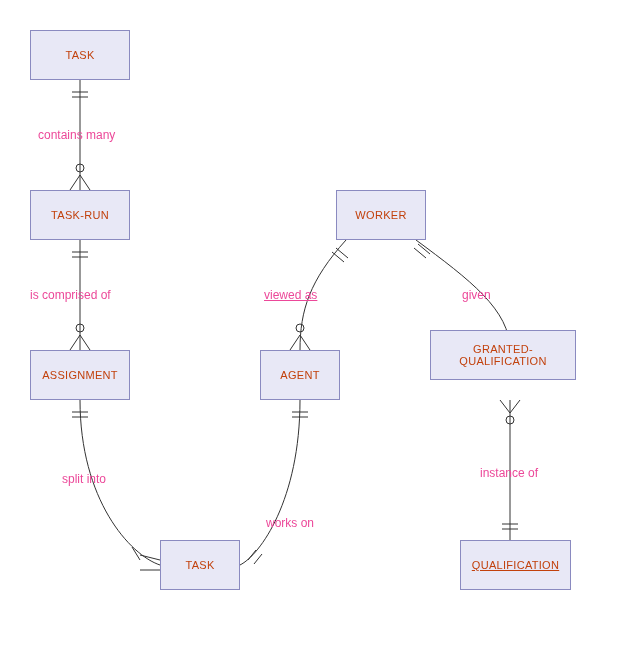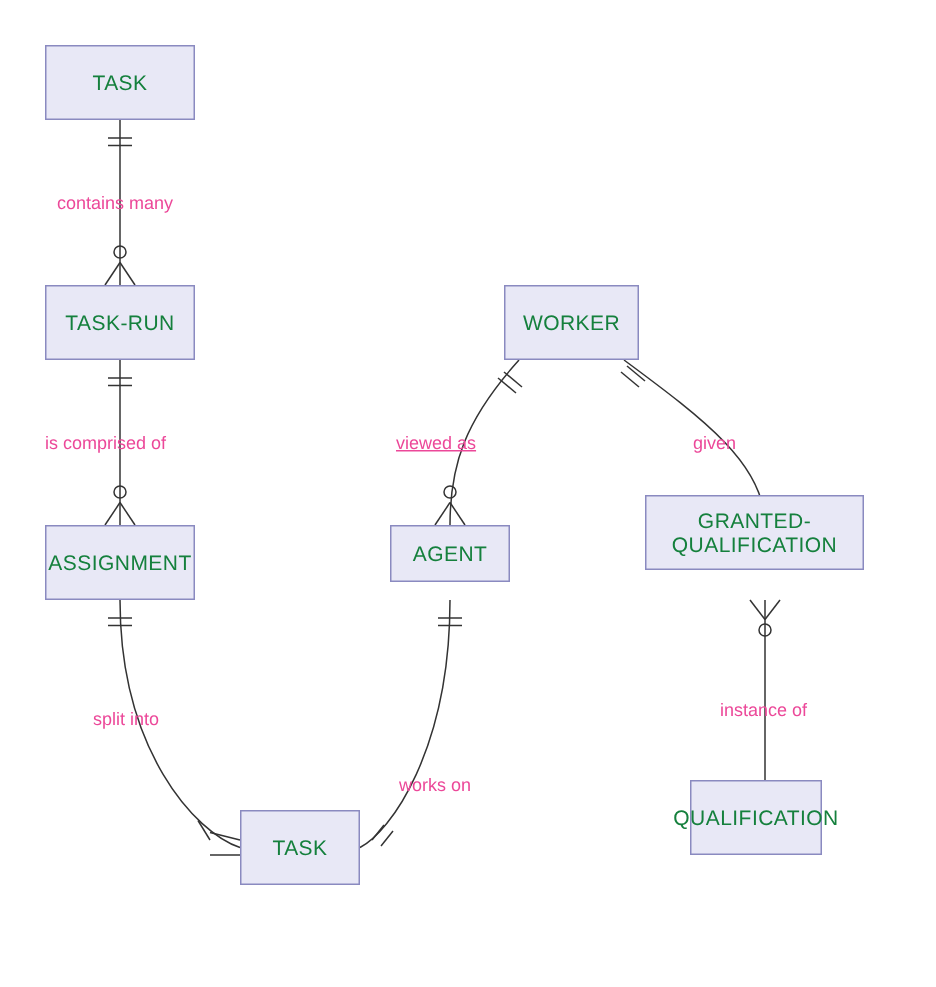--- a/index.html
+++ b/index.html
@@ -20,23 +20,23 @@
   .entity {
     position: absolute;
     background: #e8e8f6;
     border: 1px solid #8a8ac0;
     box-sizing: border-box;
     display: flex;
     align-items: center;
     justify-content: center;
     text-align: center;
     padding: 4px;
-    font-size: 14px;
+    font-size: 11px;
     letter-spacing: 0.3px;
-    color: #15803d;
+    color: #c2410c;
   }
   .rel-label {
     position: absolute;
     font-size: 12px;
     color: #ec4899;
     background: transparent;
     white-space: nowrap;
   }
   svg.conn {
     position: absolute;
@@ -128,33 +128,33 @@
   </div>
 
   <div class="entity" style="left:30px; top:350px; width:100px; height:50px;">
     <span>ASSIGNMENT</span>
   </div>
 
   <div class="entity" style="left:160px; top:540px; width:80px; height:50px;">
     <span>TASK</span>
   </div>
 
-  <div class="entity" style="left:260px; top:350px; width:80px; height:38px;">
+  <div class="entity" style="left:260px; top:350px; width:80px; height:50px;">
     <span>AGENT</span>
   </div>
 
   <div class="entity" style="left:336px; top:190px; width:90px; height:50px;">
     <span>WORKER</span>
   </div>
 
   <div class="entity" style="left:430px; top:330px; width:146px; height:50px;">
     <span>GRANTED-QUALIFICATION</span>
   </div>
 
-  <div class="entity" style="left:460px; top:520px; width:88px; height:50px;">
+  <div class="entity" style="left:460px; top:540px; width:111px; height:50px;text-decoration:underline;">
     <span>QUALIFICATION</span>
   </div>
 
   <div class="rel-label" style="left:38px; top:128px;">contains many</div>
 
   <div class="rel-label" style="left:30px; top:288px;">is comprised of</div>
 
   <div class="rel-label" style="left:62px; top:472px;">split into</div>
 
   <div class="rel-label" style="left:266px; top:472px;margin-top:44px;">works on</div>

